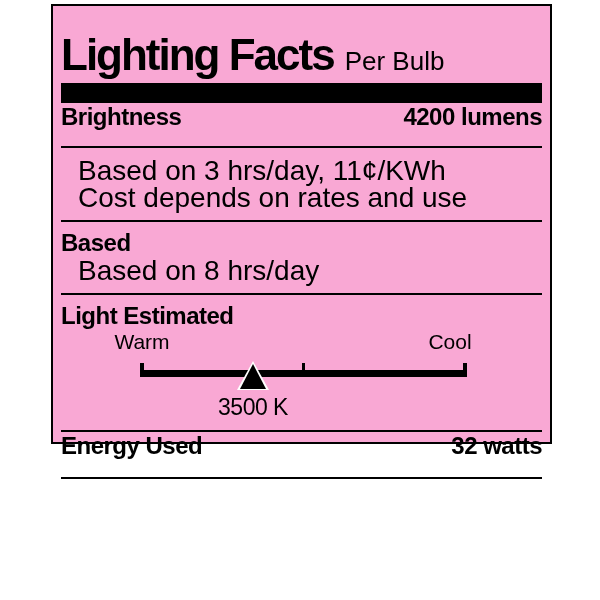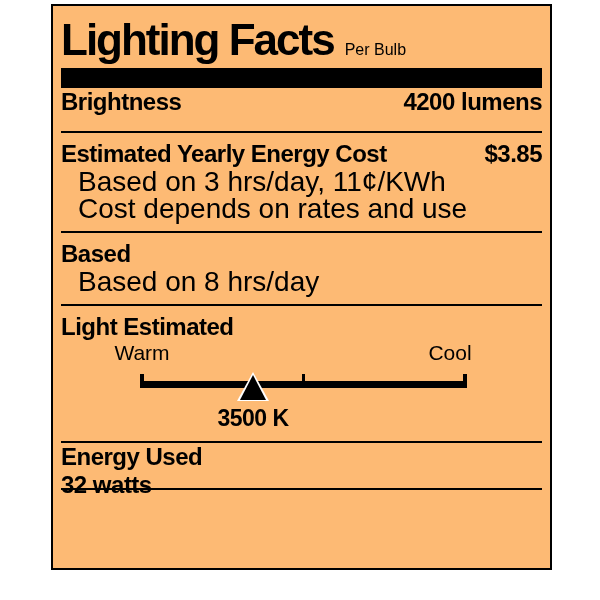--- a/index.html
+++ b/index.html
@@ -6,42 +6,42 @@
   html, body {
     width: 600px; height: 600px;
     background: #ffffff;
     font-family: "Liberation Sans", "DejaVu Sans", sans-serif;
     color: #000000;
     overflow: hidden;
   }
   .label {
     position: absolute;
     left: 51px; top: 4px;
-    width: 501px; height: 566px;
+    width: 501px; height: 440px;
     border: 2px solid #000;
-    background: #fdba74;
-    padding: 0 8px;
+    background: #f9a8d4;
+    padding: 15px 8px;
   }
   
   .header {
     display: flex;
     align-items: baseline;
     gap: 11px;
     padding-top: 8px;
     height: 60px;
   }
   .title {
     font-size: 44px;
     font-weight: bold;
     letter-spacing: -2px;
     line-height: 52px;
     white-space: nowrap;
   }
   .subtitle {
-    font-size: 16px;
+    font-size: 26px;
     line-height: 21px;
     white-space: nowrap;
     margin-top: 21px;
   }
   .black-bar {
     height: 20px;
     background: #000;
     margin-top: 2px;
   }
   
@@ -58,21 +58,21 @@
   .section { padding: 6px 0 9px 0; }
   .section .main-row { line-height: 29px; }
   .note {
     font-size: 28px;
     font-weight: normal;
     line-height: 27px;
     padding-left: 17px;
     letter-spacing: 0;
   }
   .section-energy-cost .note:first-of-type { margin-top: 3px; }
-  .row-energy-used { height: 47px; flex-direction: column; }
+  .row-energy-used { height: 47px; }
   
   .scale-labels {
     position: relative;
     height: 26px;
     font-size: 21px;
     font-weight: normal;
     letter-spacing: 0;
   }
   .scale-labels .warm, .scale-labels .cool {
     position: absolute;
@@ -135,21 +135,21 @@
   .kelvin-row {
     position: relative;
     height: 27px;
     margin-top: 3px;
   }
   .kelvin {
     position: absolute;
     left: 192px;
     transform: translateX(-50%);
     font-size: 23px;
-    font-weight: bold;
+    font-weight: normal;
     letter-spacing: -0.5px;
     white-space: nowrap;
   }
 </style>
 </head>
 <body>
 
 <div class="label">
 
   <div class="header">
@@ -158,24 +158,20 @@
   </div>
 
   <div class="black-bar"></div>
 
   <div class="main-row row-brightness bordered">
     <span>Brightness</span>
     <span>4200 lumens</span>
   </div>
 
   <div class="section section-energy-cost bordered">
-    <div class="main-row">
-      <span>Estimated Yearly Energy Cost</span>
-      <span>$3.85</span>
-    </div>
     <div class="note">Based on 3 hrs/day, 11¢/KWh</div>
     <div class="note">Cost depends on rates and use</div>
   </div>
 
   <div class="section bordered">
     <div class="main-row">
       <span>Based</span>
     </div>
     <div class="note">Based on 8 hrs/day</div>
   </div>

